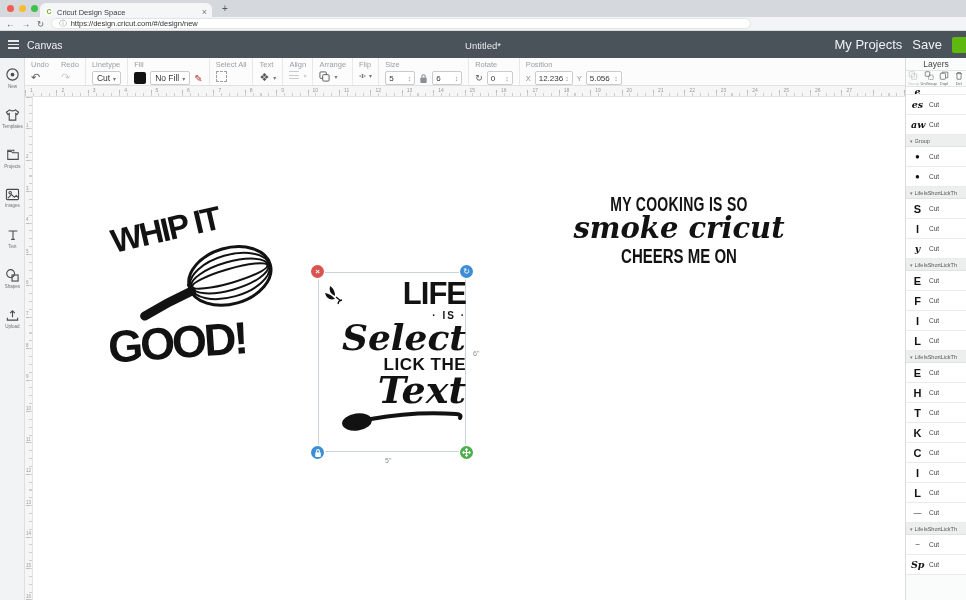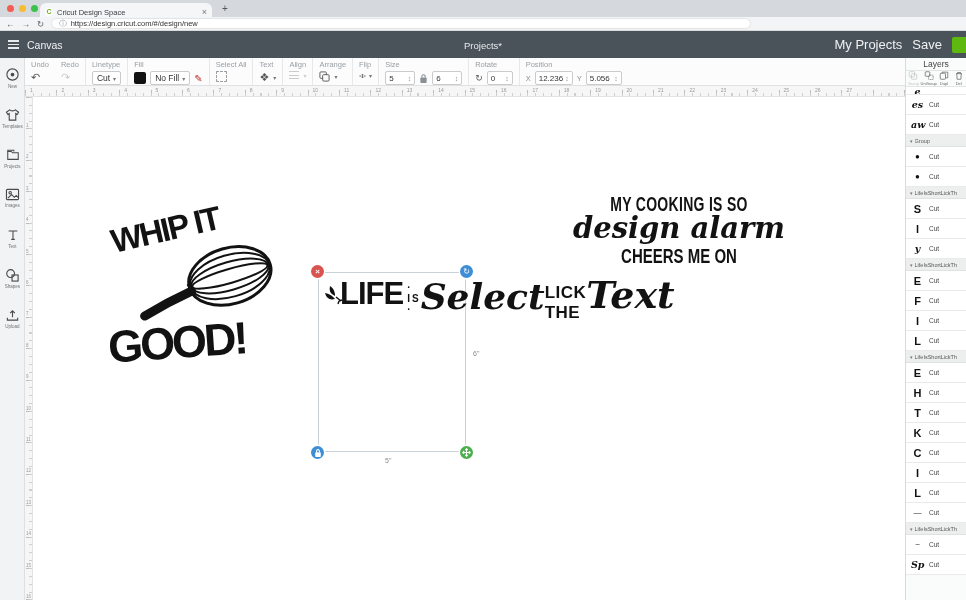--- a/index.html
+++ b/index.html
@@ -78,21 +78,21 @@
 
   
   .design-whip { position:absolute; left:75px; top:100px; width:176px; height:172px; }
   .whip1 { position:absolute; left:2px; top:14px; font-size:33px; font-weight:900; letter-spacing:-2px; transform:rotate(-13deg); white-space:nowrap; }
   .whisk { position:absolute; left:26px; top:36px; }
   .whip2 { position:absolute; left:0px; bottom:0px; font-size:45px; font-weight:900; letter-spacing:-3px; transform:rotate(-4deg); white-space:nowrap; }
 
   
   .selwrap { position:absolute; left:285px; top:175px; width:148px; height:180px; }
   .selbox { position:absolute; inset:0; border:1px solid #c9d2da; background:#fff; }
-  .life-stack { position:absolute; inset:0; display:flex; flex-direction:row; align-items:flex-start; padding-top:8px; }
+  .life-stack { position:absolute; inset:0; display:flex; flex-direction:column; align-items:flex-end; padding-top:8px; }
   .life1 { font-size:31px; font-weight:900; letter-spacing:-1px; line-height:0.9; margin-left:22px; }
   .life2 { font-size:10px; font-weight:900; letter-spacing:2px; margin:2px 0 0 4px; }
   .life3 { font-family:"DejaVu Serif",serif; font-style:italic; font-weight:bold; font-size:36px; line-height:0.85; margin-top:1px; }
   .life4 { font-size:17px; font-weight:900; letter-spacing:0.5px; margin-top:3px; }
   .life5 { font-family:"DejaVu Serif",serif; font-style:italic; font-weight:bold; font-size:38px; line-height:0.8; margin-top:0px; }
   .leaf2 { position:absolute; left:6px; top:13px; }
   .spoon { margin-top:2px; }
   .handle { position:absolute; width:13px; height:13px; border-radius:50%; display:flex; align-items:center; justify-content:center; color:#fff; font-size:8px; line-height:13px; box-shadow:0 0 0 1.5px #fff; }
   .h-del { left:-7px; top:-7px; background:#d9534f; font-weight:bold; }
   .h-rot { right:-7px; top:-7px; background:#3e8ed6; }
@@ -173,21 +173,21 @@
       </div>
   </div>
 
   <div id="appheader">
     <div class="hamburger">
         <i></i>
         <i></i>
         <i></i>
       </div>
     <span class="canvas-label">Canvas</span>
-    <span class="doc-title">Projects*</span>
+    <span class="doc-title">Untitled*</span>
     <div class="hdr-right">
       <span class="hdr-link">My Projects</span>
       <span class="hdr-link">Save</span>
       <div class="makeit"></div>
     </div>
   </div>
 
   <div id="toolbar">
     <div class="tgroup nodiv">
       <span class="tlabel">Undo</span>
@@ -461,21 +461,21 @@
               <path d="M3.6 2.4 L5 0.8 L6.4 2.4 M3.6 7.6 L5 9.2 L6.4 7.6 M2.4 3.6 L0.8 5 L2.4 6.4 M7.6 3.6 L9.2 5 L7.6 6.4"></path>
             </g>
           </svg>
       </div>
     </div>
     <span class="dim-right">6"</span>
     <span class="dim-bottom">5"</span>
 
     <div class="design-cook blacktxt">
       <span class="cook1">MY COOKING IS SO</span>
-      <span class="cook4">design alarm</span>
+      <span class="cook4">smoke cricut</span>
       <span class="cook5">CHEERS ME ON</span>
     </div>
   </div>
 
   <div id="layerspanel">
     <div class="lp-title">Layers</div>
     <div class="lp-actions">
       <div class="lp-action disabled">
         <svg width="10" height="10" viewBox="0 0 12 12">
             <rect x="1" y="1" width="7" height="7" rx="1" fill="none" stroke="currentColor"></rect>

